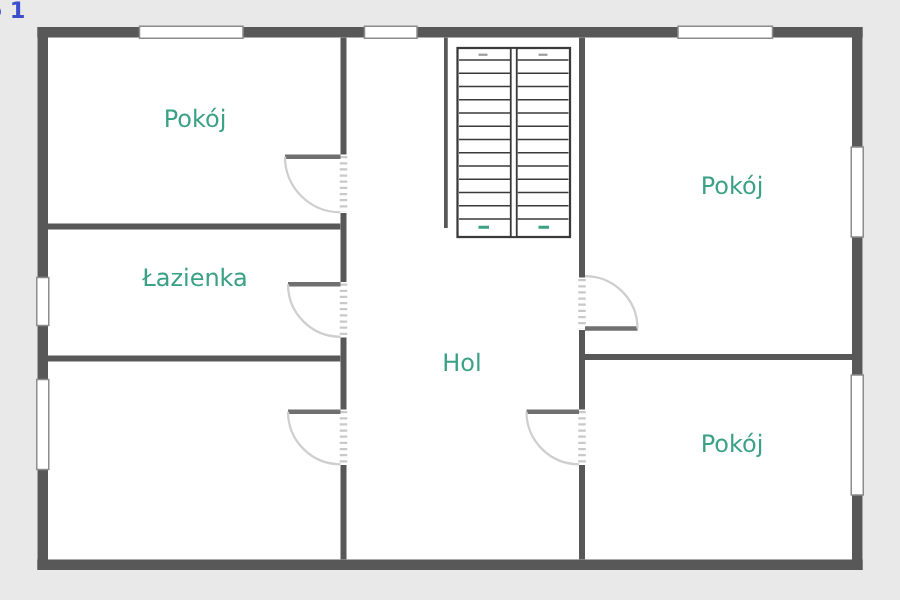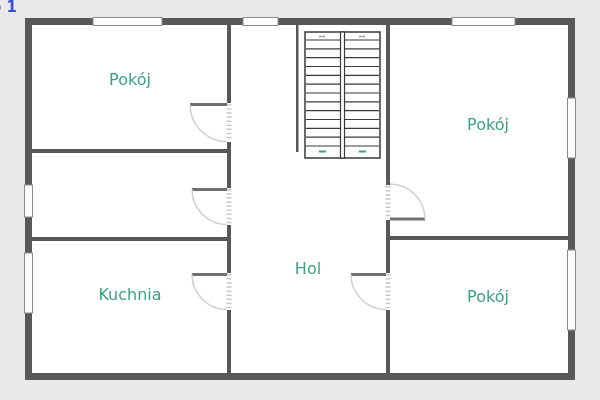--- a/index.html
+++ b/index.html
@@ -131,19 +131,19 @@
           <line x1="345" y1="146" x2="379" y2="146" class="stair-step"></line>
         </g>
       <line class="topmark" x1="319" y1="36.5" x2="325" y2="36.5"></line>
       <line class="topmark" x1="359" y1="36.5" x2="365" y2="36.5"></line>
       <line class="marker" x1="319" y1="151.5" x2="326" y2="151.5"></line>
       <line class="marker" x1="359" y1="151.5" x2="366" y2="151.5"></line>
     </g>
   </svg>
 
   <div class="room-label" style="left:130px;top:79px">Pokój</div>
-  <div class="room-label" style="left:130px;top:294px">Kuchnia</div>
-  <div class="room-label" style="left:308px;top:268px">Hol</div>
+  <div class="room-label" style="left:130px;top:185px">Łazienka</div>
+  <div class="room-label" style="left:308px;top:242px">Hol</div>
   <div class="room-label" style="left:488px;top:124px">Pokój</div>
   <div class="room-label" style="left:488px;top:296px">Pokój</div>
 
   <div class="floor-label">o 1</div>
 </div>
 
 </body></html>

